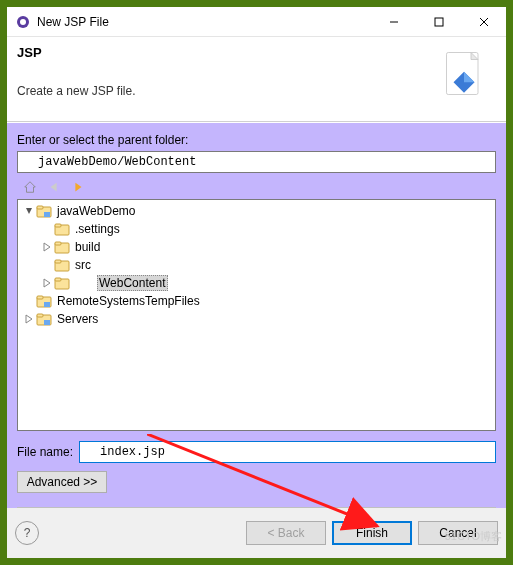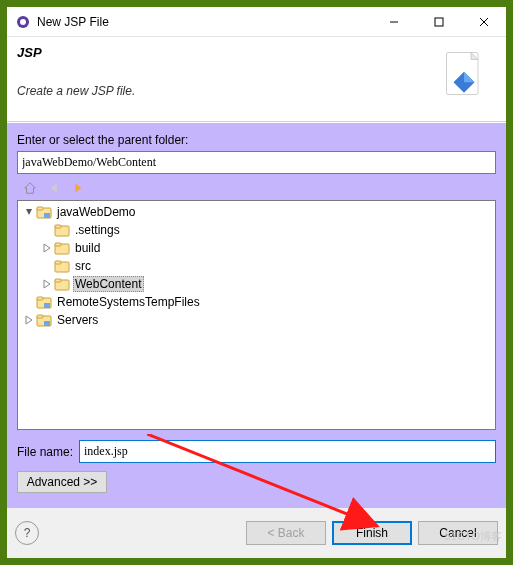--- a/index.html
+++ b/index.html
@@ -31,42 +31,42 @@
     display: flex; align-items: center; justify-content: center;
     color: #333;
   }
   .winbtn svg { width: 10px; height: 10px; }
   .header {
     display: flex; align-items: flex-start;
     padding: 8px 10px 12px 10px;
     background: #fff;
     border-bottom: 1px solid #d0d0d0;
   }
-  .header .text { flex: 1; font-style: italic; }
+  .header .text { flex: 1; }
   .header .h1 { font-weight: bold; font-size: 13px; margin-bottom: 4px; }
   .header .desc { font-size: 12px; color: #333; margin-top: 24px; }
   .header .bigicon {
     width: 64px; height: 64px;
     display: flex; align-items: center; justify-content: center;
     margin-left: 8px;
   }
   .mainarea {
     flex: 1;
     padding: 10px 10px 0 10px;
     background: #c4b5fd;
     display: flex; flex-direction: column;
     border-top: 1px solid #fff;
   }
   .lbl { font-size: 12px; margin-bottom: 4px; }
   input.pathbox, input.fname {
     width: 100%;
     border: 1px solid #7a7a7a;
-    padding: 3px 4px;
+    padding: 3px 20px;
     font-size: 12px;
-    font-family: Liberation Serif, serif;
+    font-family: Liberation Mono, monospace;
     background: #fff;
   }
   .toolbar {
     display: flex; gap: 2px;
     padding: 4px 2px 2px 2px;
   }
   .toolbar .tbtn {
     width: 22px; height: 20px;
     display: flex; align-items: center; justify-content: center;
   }
@@ -83,21 +83,21 @@
     height: 18px;
     padding: 0 10px;
   }
   .tree .twisty {
     width: 14px; height: 14px;
     display: flex; align-items: center; justify-content: center;
     color: #666;
   }
   .tree .ticon { width: 16px; height: 16px; margin-right: 3px; display:flex; align-items:center; justify-content:center; }
   .tree .label { font-size: 12px; white-space: nowrap; padding: 0 2px; }
-  .tree .selected .label { background: #d6d6d6; border: 1px dotted #888; padding: 0 1px; }
+  .tree .selected .label { background: #d6d6d6; border: 1px dotted #888; padding: 0 1px; margin-left: 24px; }
   .fnamerow { display: flex; align-items: center; margin-top: 10px; gap: 6px; }
   .fnamerow label { font-size: 12px; white-space: nowrap; }
   .fnamerow input { flex: 1; border: 1px solid #0078d7; }
   .advbtn {
     margin-top: 8px;
     width: 90px;
     padding: 3px 6px;
     text-align: center;
     background: #e1e1e1;
     border: 1px solid #adadad;

